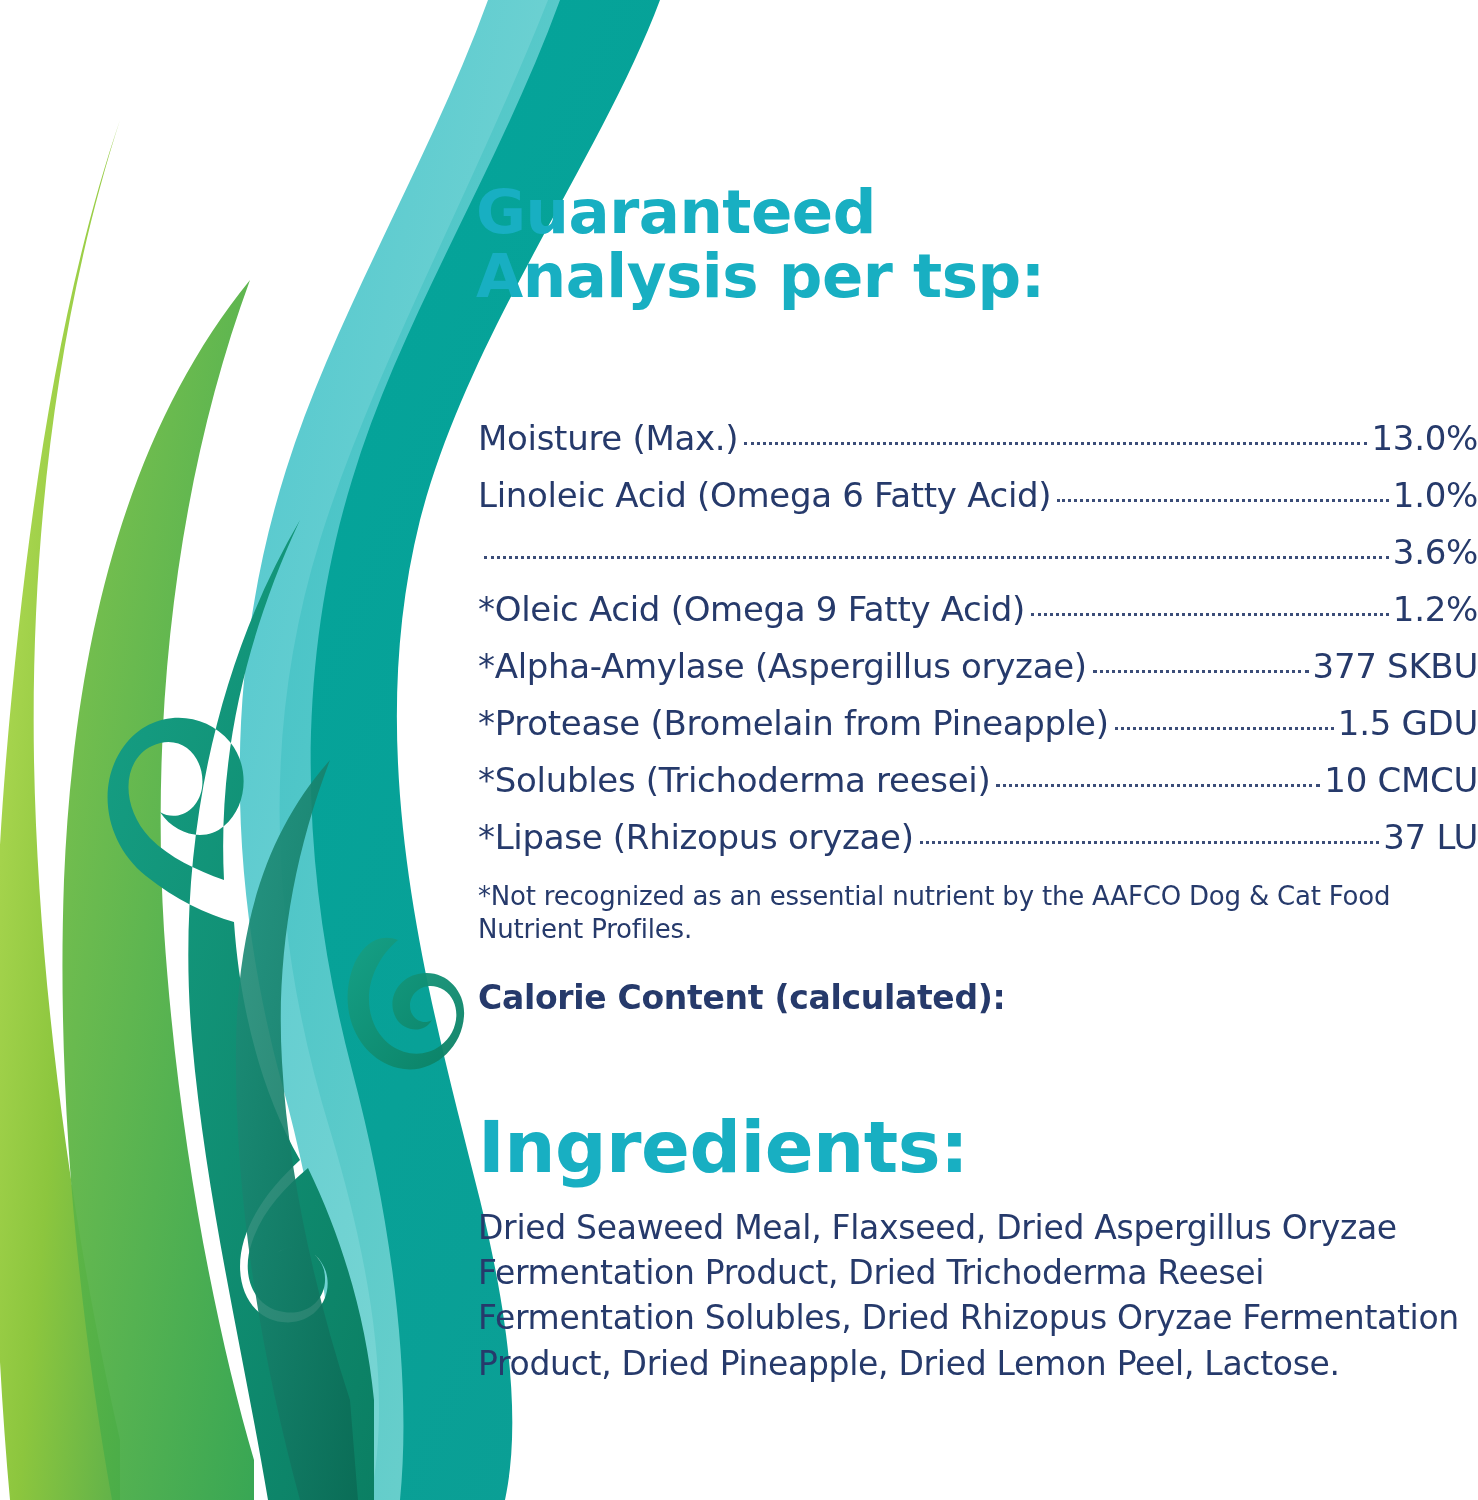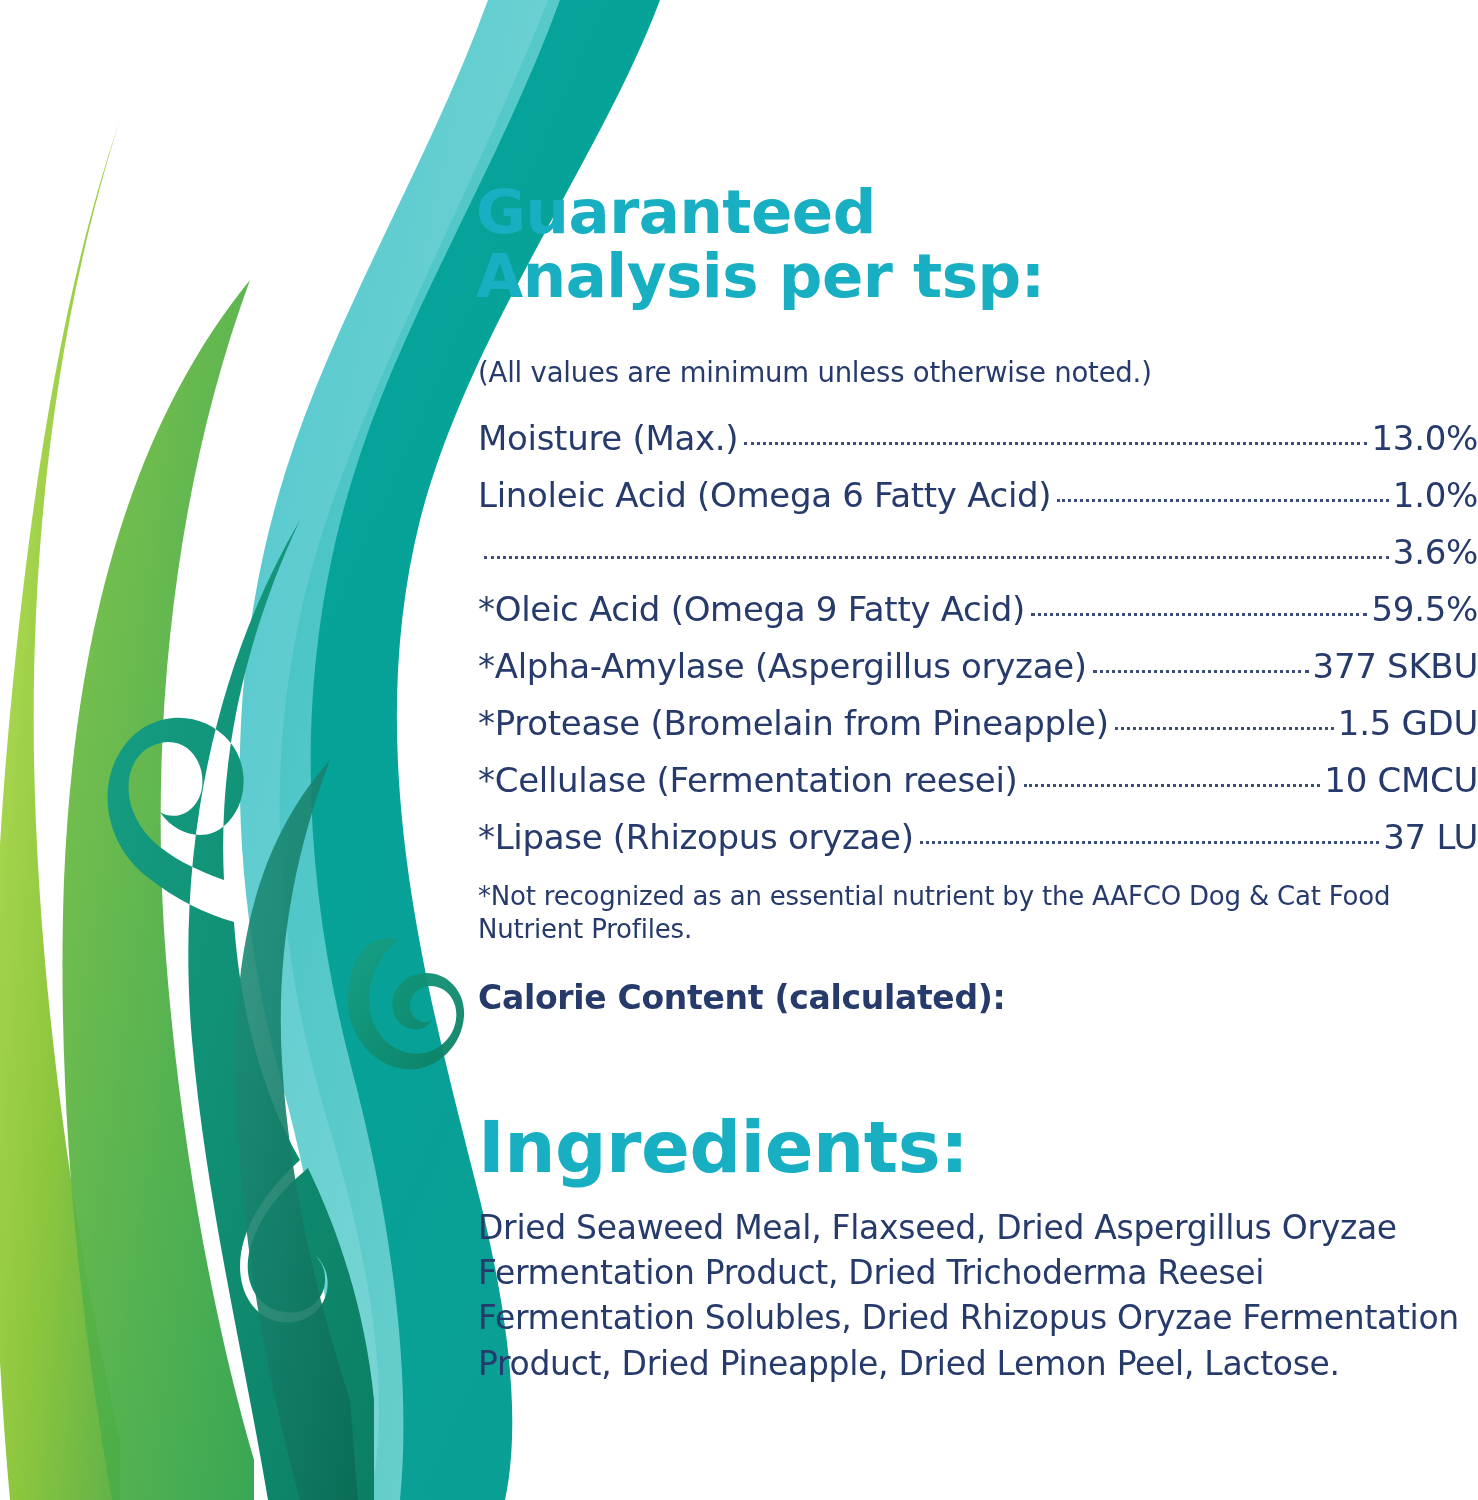--- a/index.html
+++ b/index.html
@@ -196,21 +196,20 @@
     </svg>
   </div>
 
   <div id="content">
 
     <div id="ga-title" class="heading">
       <div>Guaranteed</div>
       <div>Analysis per tsp:</div>
     </div>
 
-    <div id="ga-note">(All values are minimum unless otherwise noted.)</div>
 
     <div id="ga-table">
 
       <div class="ga-row">
         <span class="ga-label">Moisture (Max.)</span>
         <span class="ga-leader"></span>
         <span class="ga-value">13.0%</span>
       </div>
 
       <div class="ga-row">
@@ -220,37 +219,37 @@
       </div>
 
       <div class="ga-row">
         <span class="ga-leader"></span>
         <span class="ga-value">3.6%</span>
       </div>
 
       <div class="ga-row">
         <span class="ga-label">*Oleic Acid (Omega 9 Fatty Acid)</span>
         <span class="ga-leader"></span>
-        <span class="ga-value">59.5%</span>
+        <span class="ga-value">1.2%</span>
       </div>
 
       <div class="ga-row">
         <span class="ga-label">*Alpha-Amylase (Aspergillus oryzae)</span>
         <span class="ga-leader"></span>
         <span class="ga-value">377 SKBU</span>
       </div>
 
       <div class="ga-row">
         <span class="ga-label">*Protease (Bromelain from Pineapple)</span>
         <span class="ga-leader"></span>
         <span class="ga-value">1.5 GDU</span>
       </div>
 
       <div class="ga-row">
-        <span class="ga-label">*Cellulase (Fermentation reesei)</span>
+        <span class="ga-label">*Solubles (Trichoderma reesei)</span>
         <span class="ga-leader"></span>
         <span class="ga-value">10 CMCU</span>
       </div>
 
       <div class="ga-row">
         <span class="ga-label">*Lipase (Rhizopus oryzae)</span>
         <span class="ga-leader"></span>
         <span class="ga-value">37 LU</span>
       </div>
 

